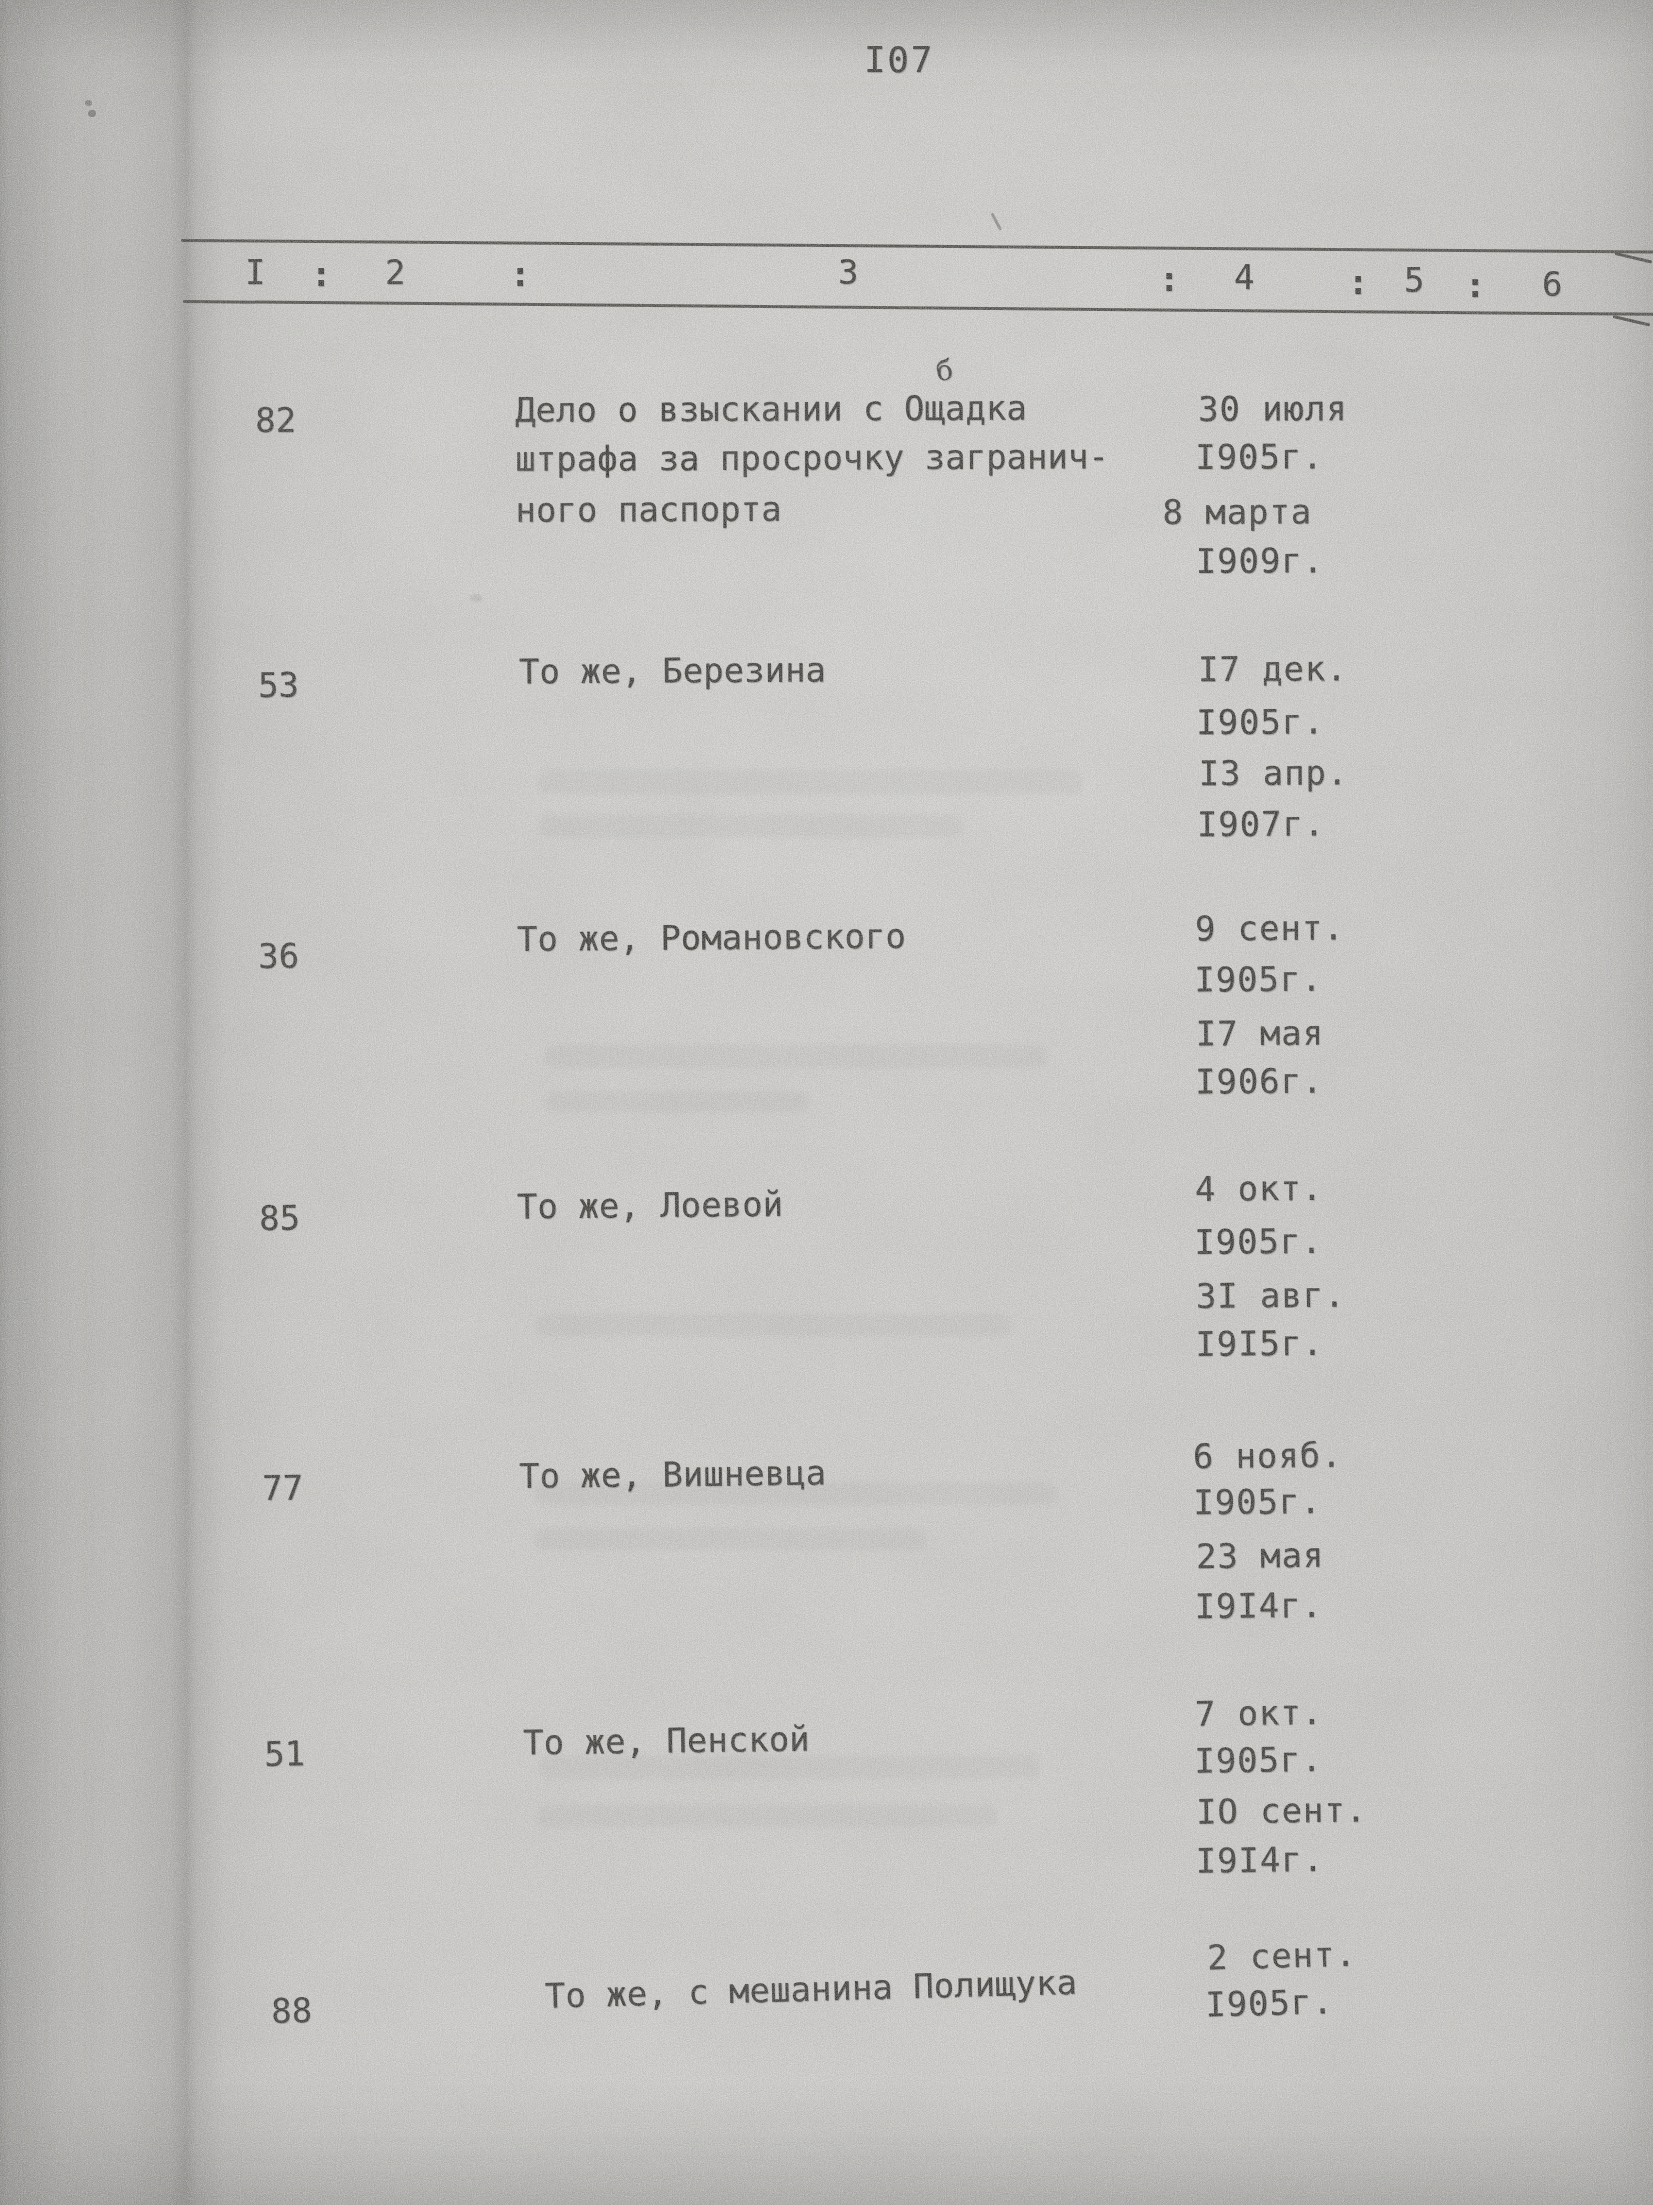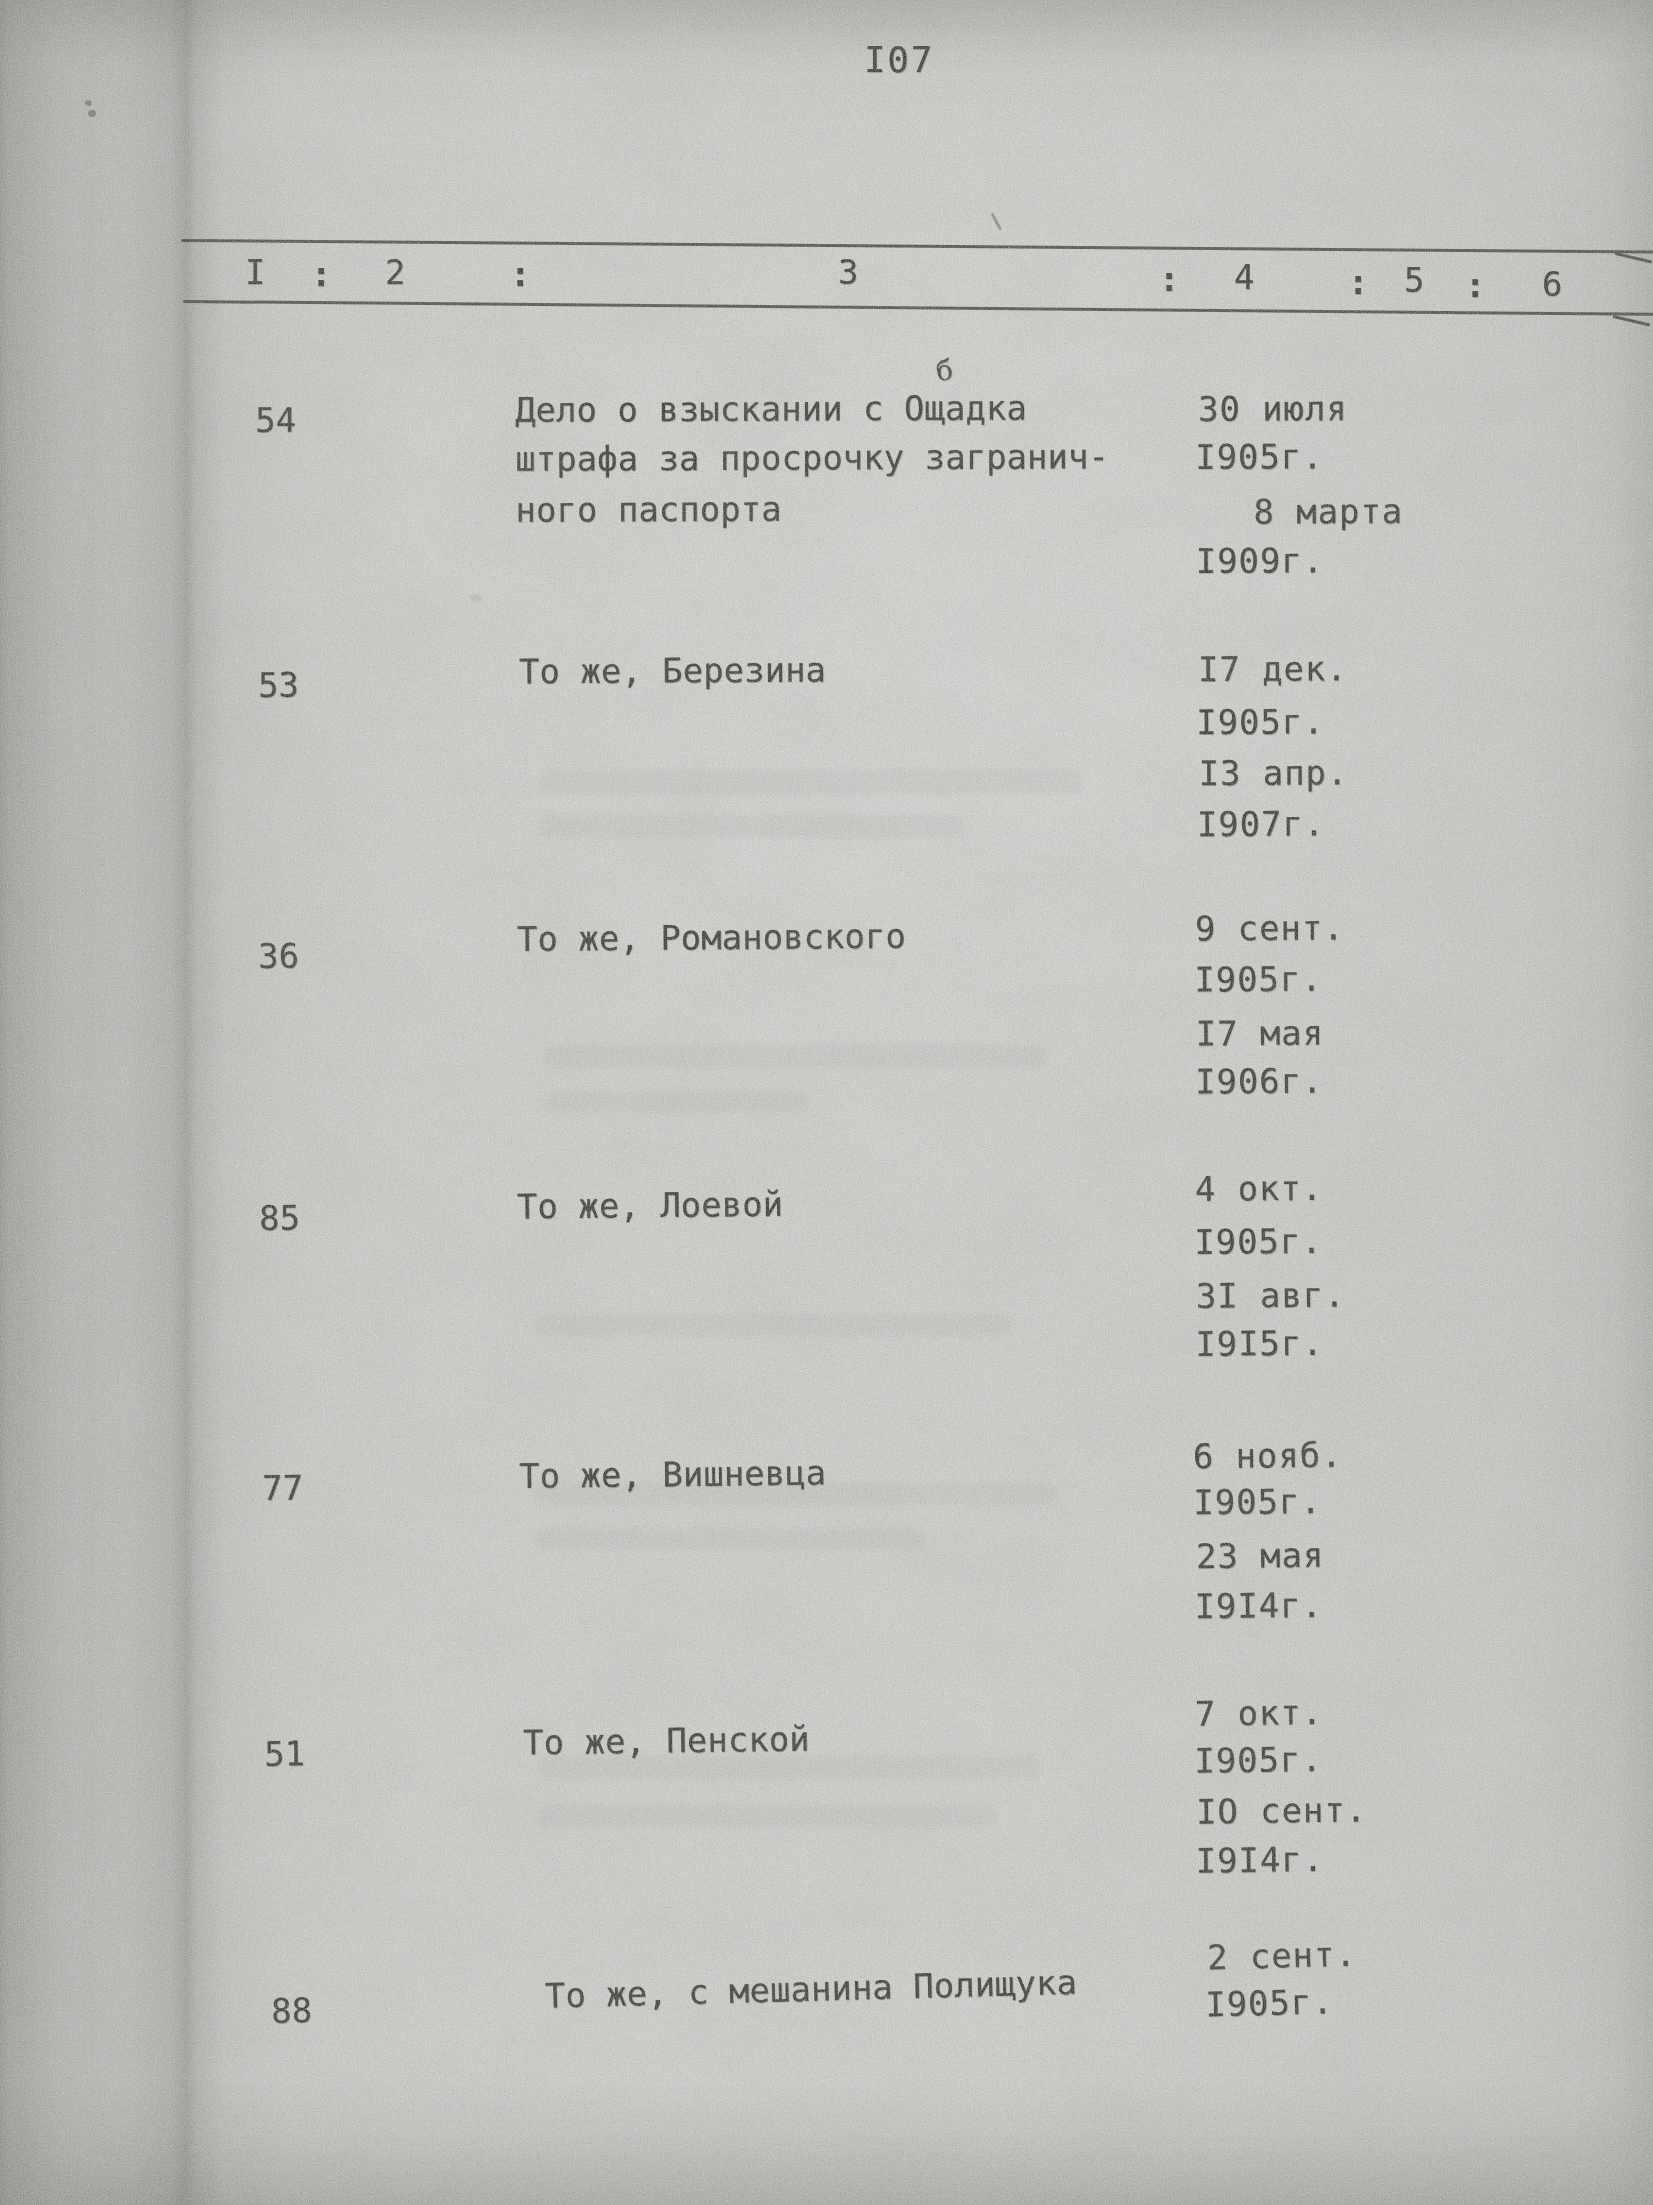--- a/index.html
+++ b/index.html
@@ -80,28 +80,28 @@
       <span class="abs ink hcell" style="left:838px">3</span>
       <span class="abs ink hcell hsep" style="left:1159px;top:259px">:</span>
       <span class="abs ink hcell" style="left:1234px;top:257px">4</span>
       <span class="abs ink hcell hsep" style="left:1348px;top:262px">:</span>
       <span class="abs ink hcell" style="left:1404px;top:260px">5</span>
       <span class="abs ink hcell hsep" style="left:1465px;top:265px">:</span>
       <span class="abs ink hcell" style="left:1542px;top:264px">6</span>
     </div>
 
     <div class="entry" style="top:357px;transform:rotate(-0.25deg)">
-      <span class="abs ink no" style="left:255px;top:43px">54</span>
+      <span class="abs ink no" style="left:255px;top:43px">82</span>
       <span class="abs ink sup" style="left:936px;top:0px">б</span>
       <span class="abs ink dl" style="left:515px;top:34px">Дело о взыскании с Ощадка</span>
       <span class="abs ink dl" style="left:515px;top:83px">штрафа за просрочку загранич-</span>
       <span class="abs ink dl" style="left:515px;top:134px">ного паспорта</span>
       <span class="abs ink dt" style="left:1198px;top:36px">30 июля</span>
       <span class="abs ink dt" style="left:1195px;top:84px">I905г.</span>
-      <span class="abs ink dt" style="left:1253px;top:139px">8 марта</span>
+      <span class="abs ink dt" style="left:1162px;top:139px">8 марта</span>
       <span class="abs ink dt" style="left:1195px;top:188px">I909г.</span>
     </div>
 
     <div class="entry" style="top:642px;transform:rotate(-0.35deg)">
       <span class="abs ink no" style="left:258px;top:23px">53</span>
       <span class="abs ink dl" style="left:519px;top:11px">То же, Березина</span>
       <span class="abs ink dt" style="left:1198px;top:12.8px">I7 дек.</span>
       <span class="abs ink dt" style="left:1196px;top:66px">I905г.</span>
       <span class="abs ink dt" style="left:1198px;top:117px">I3 апр.</span>
       <span class="abs ink dt" style="left:1196px;top:168px">I907г.</span>

